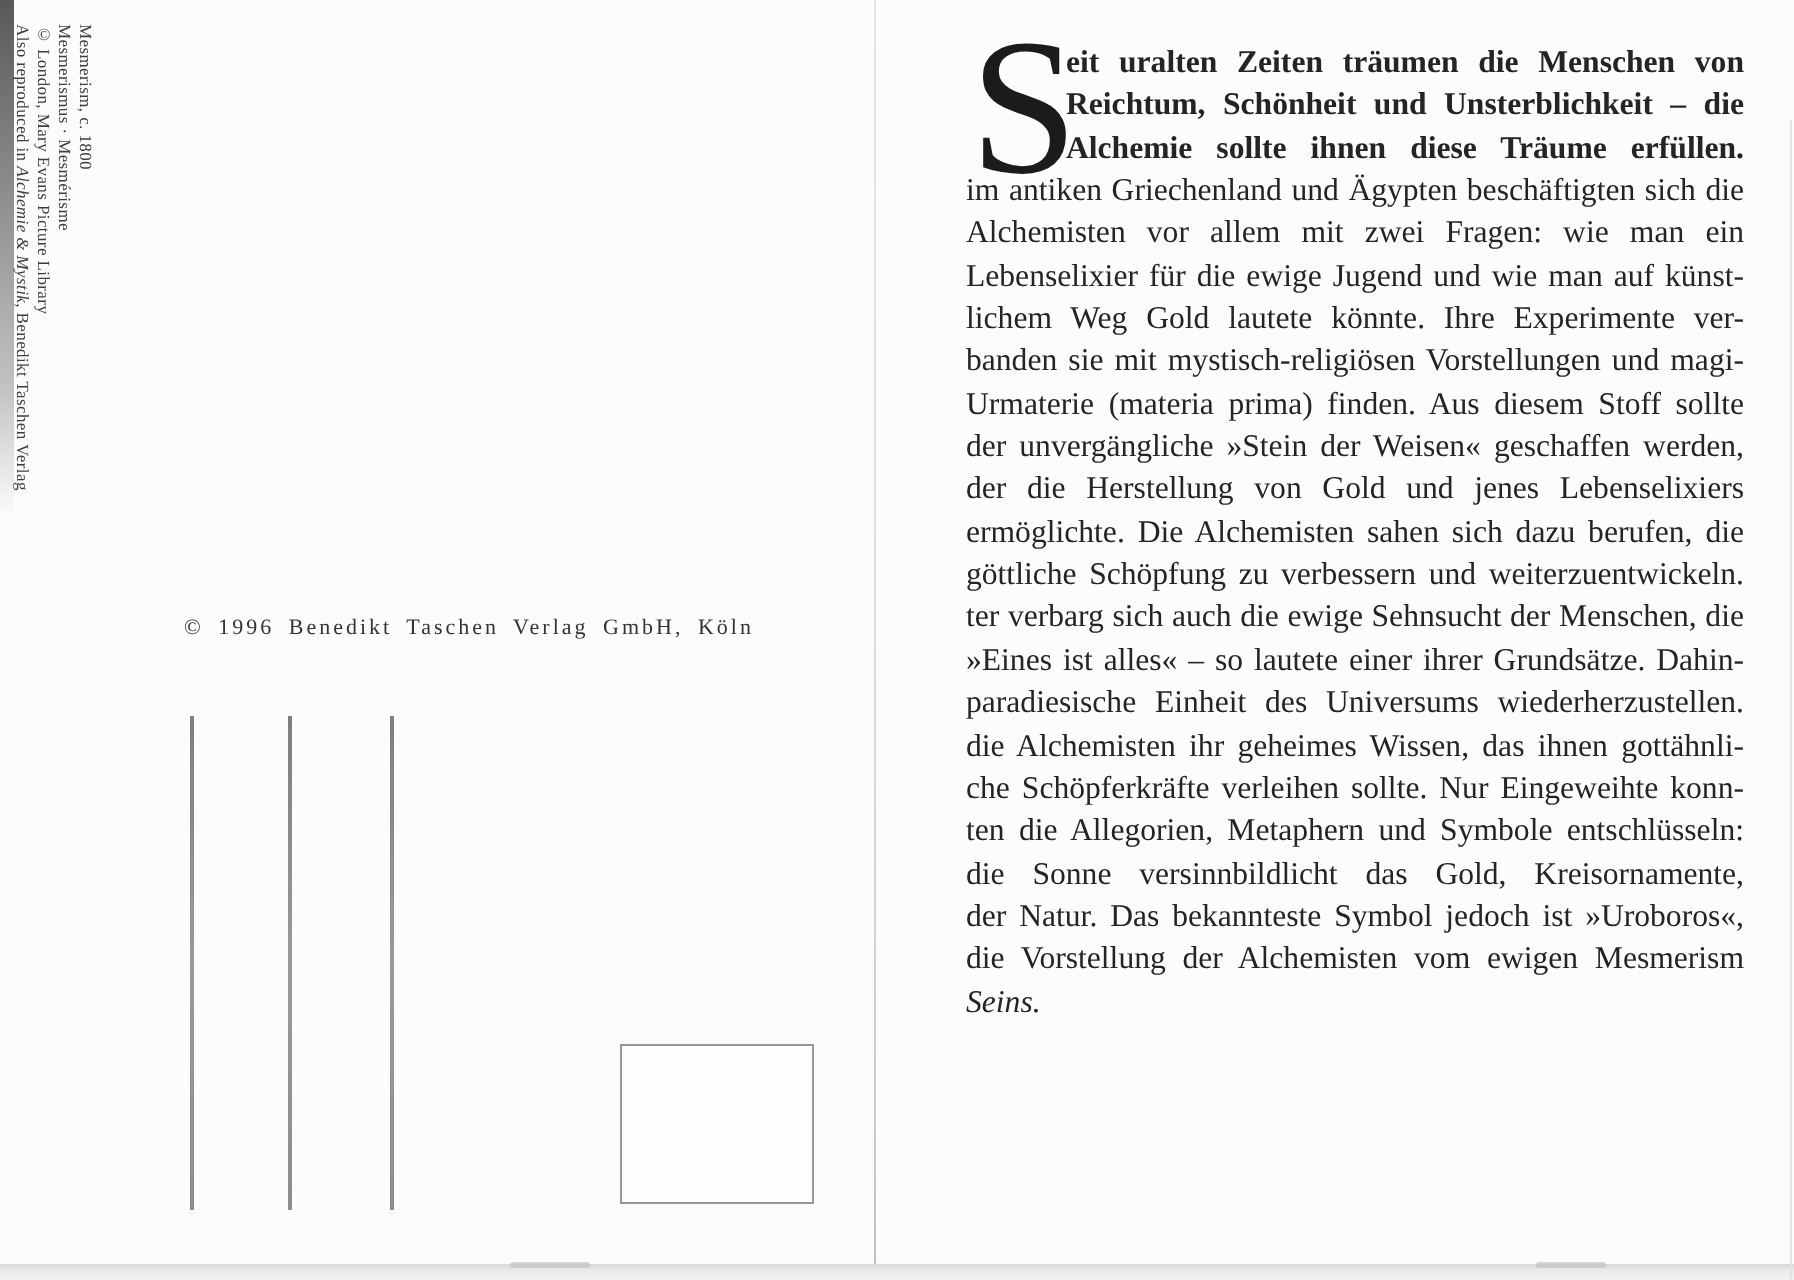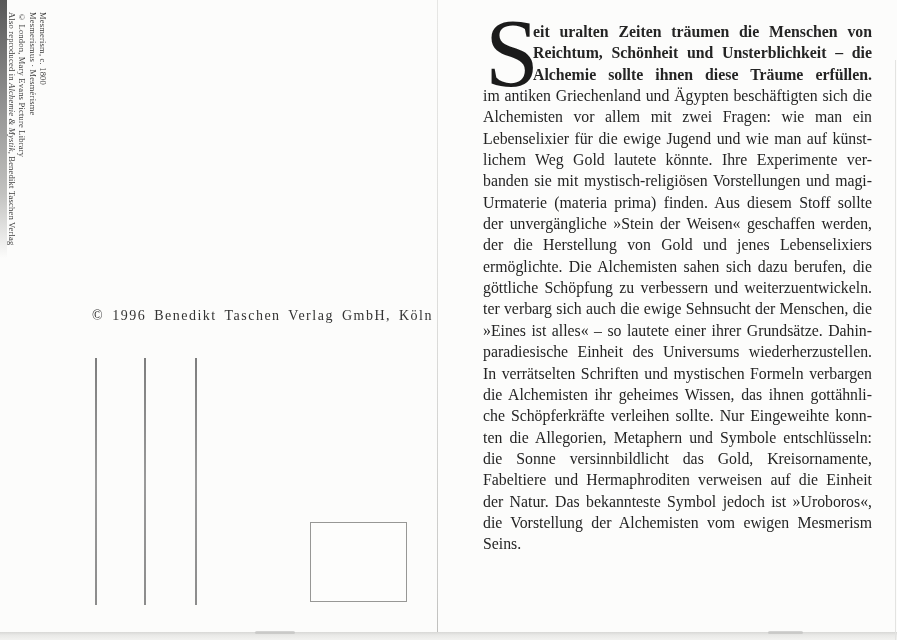--- a/index.html
+++ b/index.html
@@ -27,21 +27,21 @@
   .credits{
     position:absolute;left:6px;top:12px;
     writing-mode:vertical-rl;
     font-size:8.5px;line-height:10.5px;letter-spacing:.2px;color:#3d3d3d;
     white-space:nowrap;
   }
   .credits .cline{display:block;}
   .credits .ital{font-style:italic;}
   .copyright{
     position:absolute;left:92px;top:308px;
-    font-size:14px;letter-spacing:1.5px;word-spacing:3px;color:#333;white-space:nowrap;
+    font-size:11px;letter-spacing:1.5px;word-spacing:3px;color:#333;white-space:nowrap;
   }
   .vrule{position:absolute;top:358px;width:2px;height:247px;
     background:linear-gradient(180deg,#7e7e7e 0%,#9a9a9a 50%,#8c8c8c 100%);}
   .vrule.r1{left:95px;}
   .vrule.r2{left:144px;}
   .vrule.r3{left:195px;}
   .img-frame{
     position:absolute;left:310px;top:522px;width:95px;height:78px;
     border:1.5px solid #979795;background:#fdfdfc;
   }
@@ -53,21 +53,21 @@
   .dropcap{
     position:absolute;left:2px;top:-16px;
     font-size:97px;line-height:1;color:#1b1b1b;
     letter-spacing:0;
   }
   .tline{
     font-size:15.8px;line-height:21.35px;height:21.35px;overflow:hidden;
     text-align:justify;text-align-last:justify;color:#242424;
   }
   .tline.indent{padding-left:50px;font-weight:bold;}
-  .tline.last{text-align-last:left;}
+  .tline.last{text-align-last:left;font-style:italic;}
 </style>
 </head>
 <body>
 
 <div id="canvas">
 
   <div class="scan-edge-left"></div>
   <div class="gutter-line"></div>
   <div class="scan-edge-bottom"></div>
   <div class="scan-smudge" style="left:255px;width:40px;"></div>
@@ -103,26 +103,24 @@
           <div class="tline">lichem Weg Gold lautete könnte. Ihre Experimente ver-</div>
           <div class="tline">banden sie mit mystisch-religiösen Vorstellungen und magi-</div>
           <div class="tline">Urmaterie (materia prima) finden. Aus diesem Stoff sollte</div>
           <div class="tline">der unvergängliche »Stein der Weisen« geschaffen werden,</div>
           <div class="tline">der die Herstellung von Gold und jenes Lebenselixiers</div>
           <div class="tline">ermöglichte. Die Alchemisten sahen sich dazu berufen, die</div>
           <div class="tline">göttliche Schöpfung zu verbessern und weiterzuentwickeln.</div>
           <div class="tline">ter verbarg sich auch die ewige Sehnsucht der Menschen, die</div>
           <div class="tline">»Eines ist alles« – so lautete einer ihrer Grundsätze. Dahin-</div>
           <div class="tline">paradiesische Einheit des Universums wiederherzustellen.</div>
-          <div class="tline">In verrätselten Schriften und mystischen Formeln verbargen</div>
           <div class="tline">die Alchemisten ihr geheimes Wissen, das ihnen gottähnli-</div>
           <div class="tline">che Schöpferkräfte verleihen sollte. Nur Eingeweihte konn-</div>
           <div class="tline">ten die Allegorien, Metaphern und Symbole entschlüsseln:</div>
           <div class="tline">die Sonne versinnbildlicht das Gold, Kreisornamente,</div>
-          <div class="tline">Fabeltiere und Hermaphroditen verweisen auf die Einheit</div>
           <div class="tline">der Natur. Das bekannteste Symbol jedoch ist »Uroboros«,</div>
           <div class="tline">die Vorstellung der Alchemisten vom ewigen Mesmerism allen</div>
           <div class="tline last">Seins.</div>
         </div>
     </div>
   </div>
 
 </div>
 
 </body></html>

